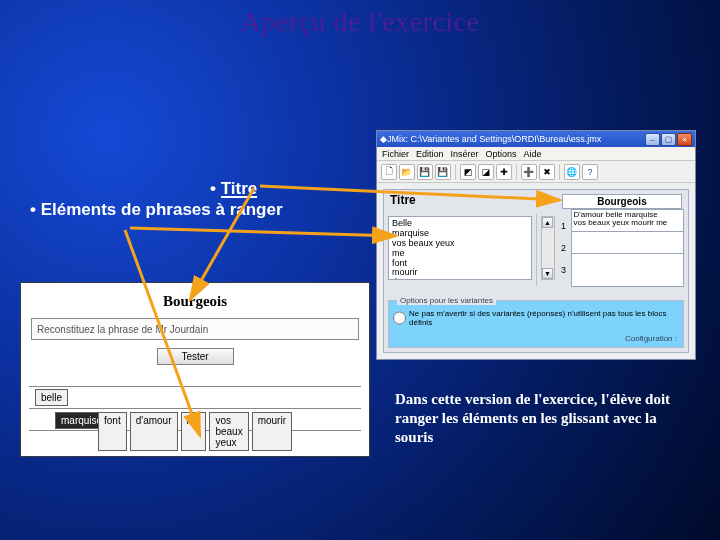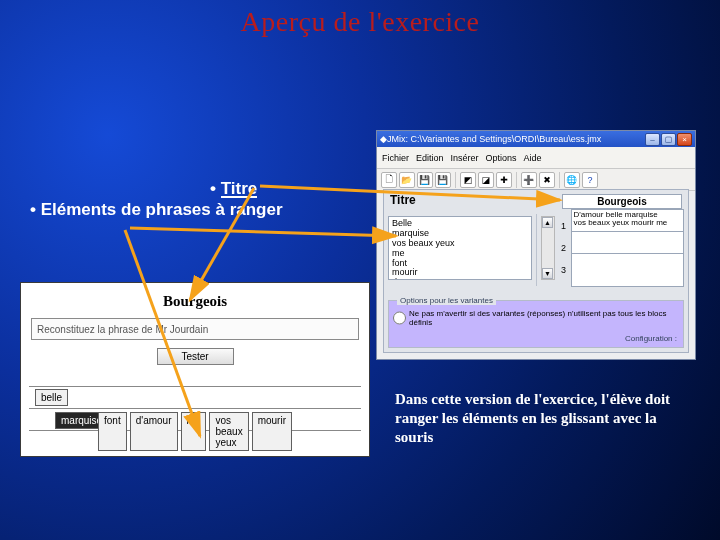--- a/index.html
+++ b/index.html
@@ -1,47 +1,47 @@
 <!DOCTYPE html>
 <html><head>
 <meta charset="utf-8">
 <style>
   *{box-sizing:border-box;margin:0;padding:0;font-family:Arial,Helvetica,sans-serif}
   body{width:720px;height:540px;background:radial-gradient(circle at 15% 25%,#154ad6 0%,#0b2f9d 35%,#031a5c 70%,#000a2a 100%);position:relative;overflow:hidden}
-  .slide-title{font-family:"Comic Sans MS",cursive;font-size:28px;color:#b91c1c;text-align:center;padding-top:6px;letter-spacing:.5px}
+  .slide-title{font-family:"Comic Sans MS",cursive;font-size:28px;color:#4c1d95;text-align:center;padding-top:6px;letter-spacing:.5px}
   .bullets{position:absolute;left:30px;top:178px;color:#fff;font-family:Georgia,serif;font-size:17px;font-weight:bold;line-height:1.25}
   .titre-line{position:relative;padding-left:180px}
   .ele-line{padding-left:0}
   .titre-under{display:inline-block;border-bottom:2px solid #fff;line-height:.9}
   .window{position:absolute;left:376px;top:130px;width:320px;height:230px;background:#edeef0;border:1px solid #7b8aa8;font-size:9px;color:#000}
   .win-title{height:16px;background:linear-gradient(#3a6ee0,#2352c6);color:#fff;display:flex;align-items:center;padding:0 3px;font-size:9px}
   .win-title .t{flex:1}
   .wbtn{width:15px;height:13px;background:linear-gradient(#dbe6ff,#9cb6e8);border:1px solid #2d4d9b;margin-left:1px;display:flex;align-items:center;justify-content:center;font-size:8px;color:#1c3a7a;border-radius:2px}
   .wbtn.close{background:linear-gradient(#ef906c,#d5451b);color:#fff;border-color:#8a2a0c}
-  .menubar{height:22px;background:#f4f3f0;display:flex;gap:7px;align-items:center;padding:0 5px;border-bottom:1px solid #c9c9c9;font-size:9px}
+  .menubar{height:14px;background:#f4f3f0;display:flex;gap:7px;align-items:center;padding:0 5px;border-bottom:1px solid #c9c9c9;font-size:9px}
   .toolbar{height:22px;background:#f1f0ee;display:flex;align-items:center;gap:2px;padding:0 4px;border-bottom:1px solid #c9c9c9}
   .tbtn{width:16px;height:16px;background:#fff;border:1px solid #b3b3b3;border-radius:2px;display:flex;align-items:center;justify-content:center;font-size:9px}
   .tb-sep{width:1px;height:16px;background:#c8c8c8;margin:0 2px}
   .panel{position:absolute;left:6px;right:6px;top:58px;bottom:6px;background:#e2e5ea;border:1px solid #a7b1c2}
   .hdr-row{display:flex;height:18px;border-bottom:1px solid #bcc3cf}
   .hdr-cell{flex:1;background:linear-gradient(#fcfcfd,#e4e7ec);border-right:1px solid #bcc3cf;display:flex;align-items:center;justify-content:center;font-size:11px;font-weight:bold}
   .hdr-cell:last-child{border-right:none}
   .titre-input{margin:2px 6px 0 auto;width:120px}
   .titre-input input{width:100%;height:15px;border:1px solid #9aa6b8;font-size:10px;padding:0 3px;background:#fff;font-weight:bold;text-align:center}
   .body-row{display:flex;height:72px;margin-top:4px}
   .col{flex:1;border-right:1px solid #bcc3cf;padding:2px 4px;font-size:9px}
   .col:last-child{border-right:none}
   .wordlist{width:100%;height:64px;background:#fff;border:1px solid #9aa6b8;padding:2px 3px;line-height:1.1;overflow:hidden}
   .variants{display:flex;flex-direction:column;gap:2px}
   .vrow{display:flex;align-items:center;height:20px}
   .vnum{width:14px;font-size:9px;text-align:center}
   .vinp{flex:1;height:34px;background:#fff;border:1px solid #9aa6b8;font-size:8px;padding:1px 2px;line-height:1}
   .vscroll{width:14px;height:64px;background:#e8e8e8;border:1px solid #b7b7b7;display:flex;flex-direction:column;justify-content:space-between;align-items:center;margin-right:2px}
   .vsbtn{width:11px;height:11px;background:linear-gradient(#fefefe,#d6d8dd);border:1px solid #a7adb8;font-size:7px;display:flex;align-items:center;justify-content:center}
-  .opts{position:absolute;left:4px;right:4px;bottom:4px;height:48px;border:1px solid #b4bbc8;background:#c4b5fd;padding:2px 4px;font-size:8px}
+  .opts{position:absolute;left:4px;right:4px;bottom:4px;height:48px;border:1px solid #b4bbc8;background:#7dd3fc;padding:2px 4px;font-size:8px}
   .opts-title{position:relative;top:-7px;left:4px;background:#e2e5ea;display:inline-block;padding:0 3px;color:#33425c}
   .optrow{display:flex;gap:3px;margin-top:-3px}
   .cfg{position:absolute;right:6px;bottom:4px;color:#33425c}
   .preview{position:absolute;left:20px;top:282px;width:350px;height:175px;background:#fff;border:1px solid #3a3a3a}
   .pv-title{text-align:center;font-weight:bold;font-size:15px;margin:10px 0 8px;font-family:Georgia,serif}
   .pv-instr-box{margin:0 10px 8px;height:22px;border:1px solid #8a8a8a;background:#fbfbfb;display:flex;align-items:center;padding:0 5px;font-size:10px;color:#555}
   .pv-tester{margin:0 auto 10px;display:block;width:77px;height:17px;background:linear-gradient(#fafafa,#dedede);border:1px solid #7f7f7f;font-size:10px}
   .pv-lines{position:relative;height:68px;margin:0 8px}
   .pv-line{height:1px;background:#888;margin-top:21px}
   .word{position:absolute;background:#f1f1f1;border:1px solid #5f5f5f;font-size:10px;padding:2px 5px}

